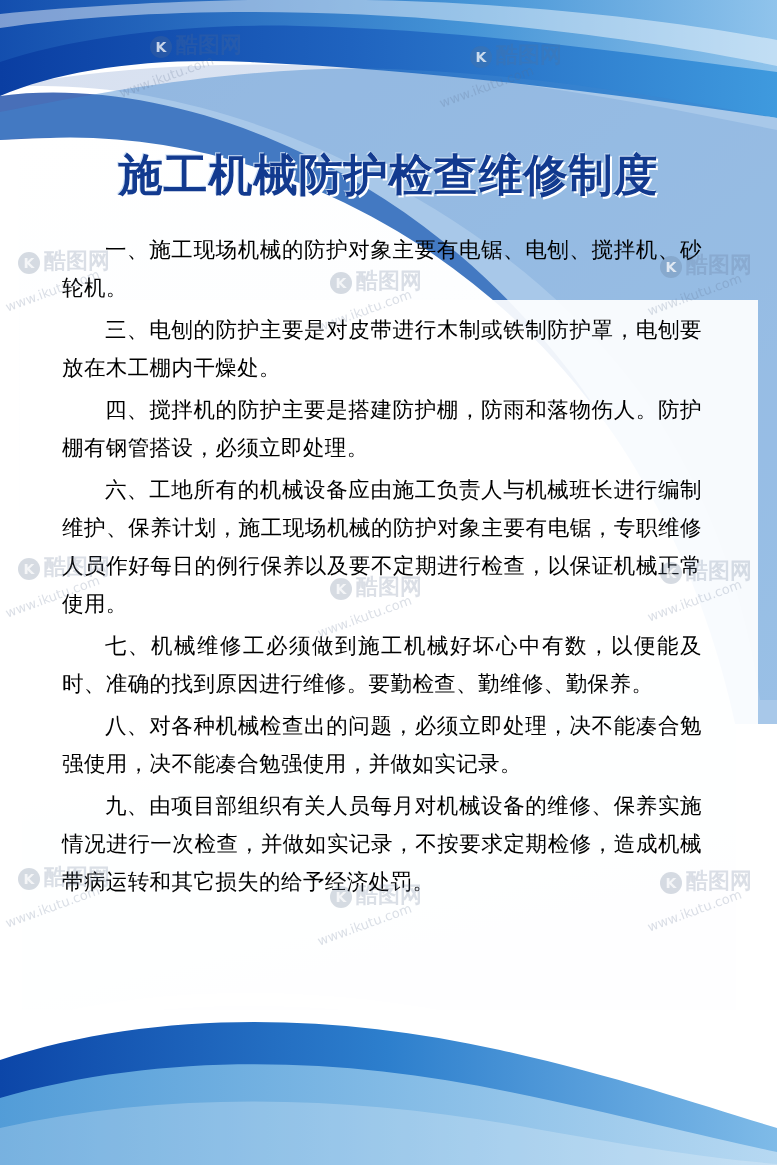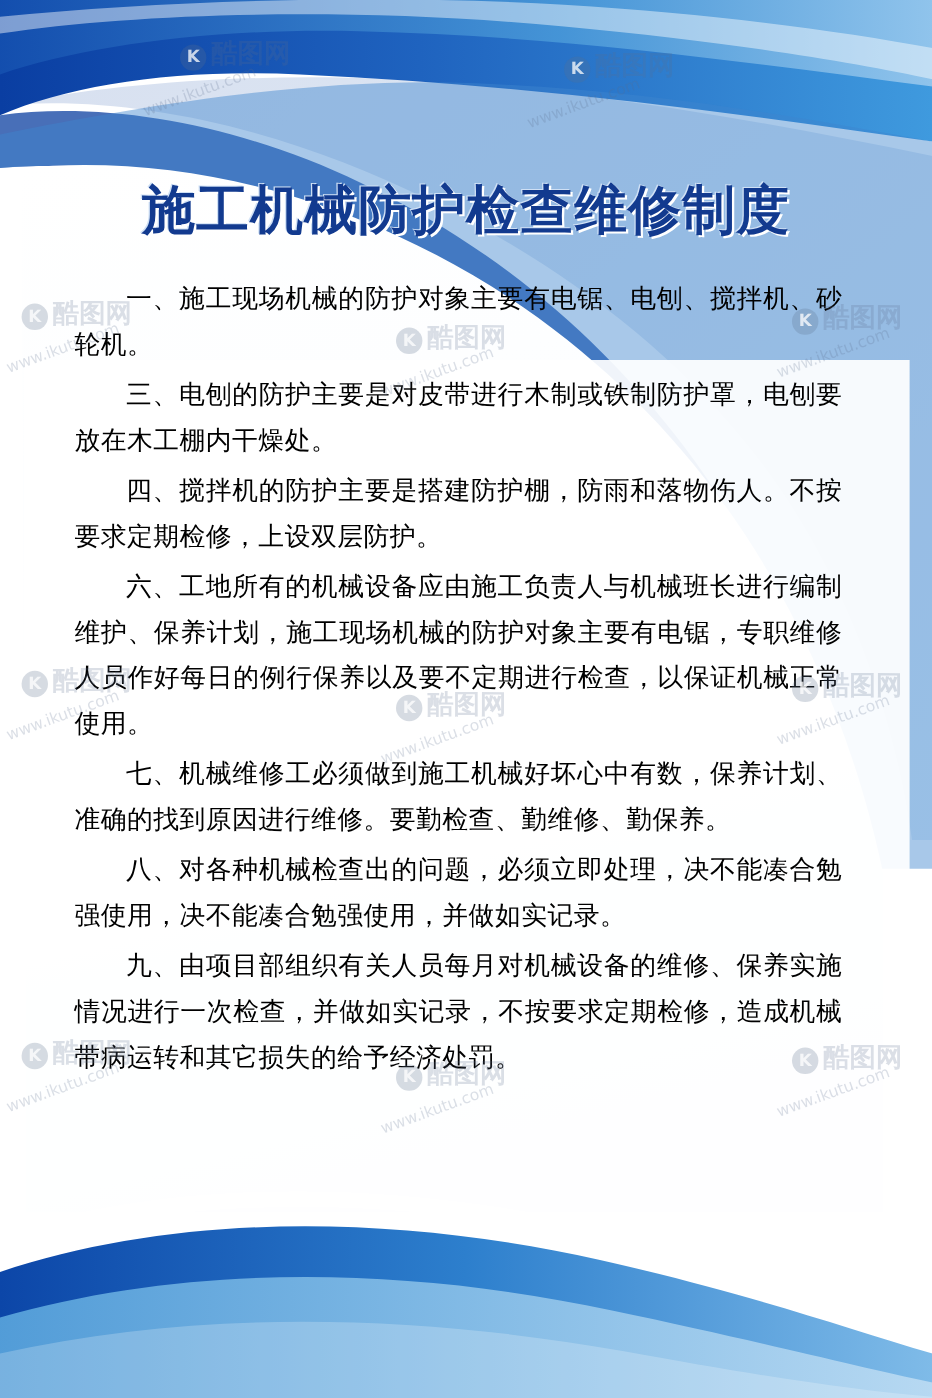--- a/index.html
+++ b/index.html
@@ -158,23 +158,23 @@
     <path d="M0,1128 C170,1090 350,1096 520,1126 C630,1146 706,1158 777,1164 L777,1165 L0,1165 Z" fill="#ffffff" opacity="0.22"></path>
     <path d="M660,1010 C700,1040 740,1080 777,1120 L777,1010 Z" fill="#ffffff" opacity="0.0"></path>
   </svg>
 
   <div class="content">
     <div class="title">施工机械防护检查维修制度</div>
 
     <div class="body-text">
       <p class="para">一、施工现场机械的防护对象主要有电锯、电刨、搅拌机、砂轮机。</p>
       <p class="para">三、电刨的防护主要是对皮带进行木制或铁制防护罩，电刨要放在木工棚内干燥处。</p>
-      <p class="para">四、搅拌机的防护主要是搭建防护棚，防雨和落物伤人。不按要求定期检修，上设双层防护。</p>
+      <p class="para">四、搅拌机的防护主要是搭建防护棚，防雨和落物伤人。防护棚有钢管搭设，必须立即处理。</p>
       <p class="para">六、工地所有的机械设备应由施工负责人与机械班长进行编制维护、保养计划，施工现场机械的防护对象主要有电锯，专职维修人员作好每日的例行保养以及要不定期进行检查，以保证机械正常使用。</p>
-      <p class="para">七、机械维修工必须做到施工机械好坏心中有数，保养计划、准确的找到原因进行维修。要勤检查、勤维修、勤保养。</p>
+      <p class="para">七、机械维修工必须做到施工机械好坏心中有数，以便能及时、准确的找到原因进行维修。要勤检查、勤维修、勤保养。</p>
       <p class="para">八、对各种机械检查出的问题，必须立即处理，决不能凑合勉强使用，决不能凑合勉强使用，并做如实记录。</p>
       <p class="para">九、由项目部组织有关人员每月对机械设备的维修、保养实施情况进行一次检查，并做如实记录，不按要求定期检修，造成机械带病运转和其它损失的给予经济处罚。</p>
     </div>
   </div>
 
   <div class="wm-layer" id="wm-layer">
       <div class="wm wm-logo" style="left: 18px; top: 246px;"><span class="wm-k">K</span><span>酷图网</span></div>
       <div class="wm wm-logo" style="left: 330px; top: 266px;"><span class="wm-k">K</span><span>酷图网</span></div>
       <div class="wm wm-logo" style="left: 660px; top: 250px;"><span class="wm-k">K</span><span>酷图网</span></div>
       <div class="wm wm-logo" style="left: 18px; top: 552px;"><span class="wm-k">K</span><span>酷图网</span></div>

